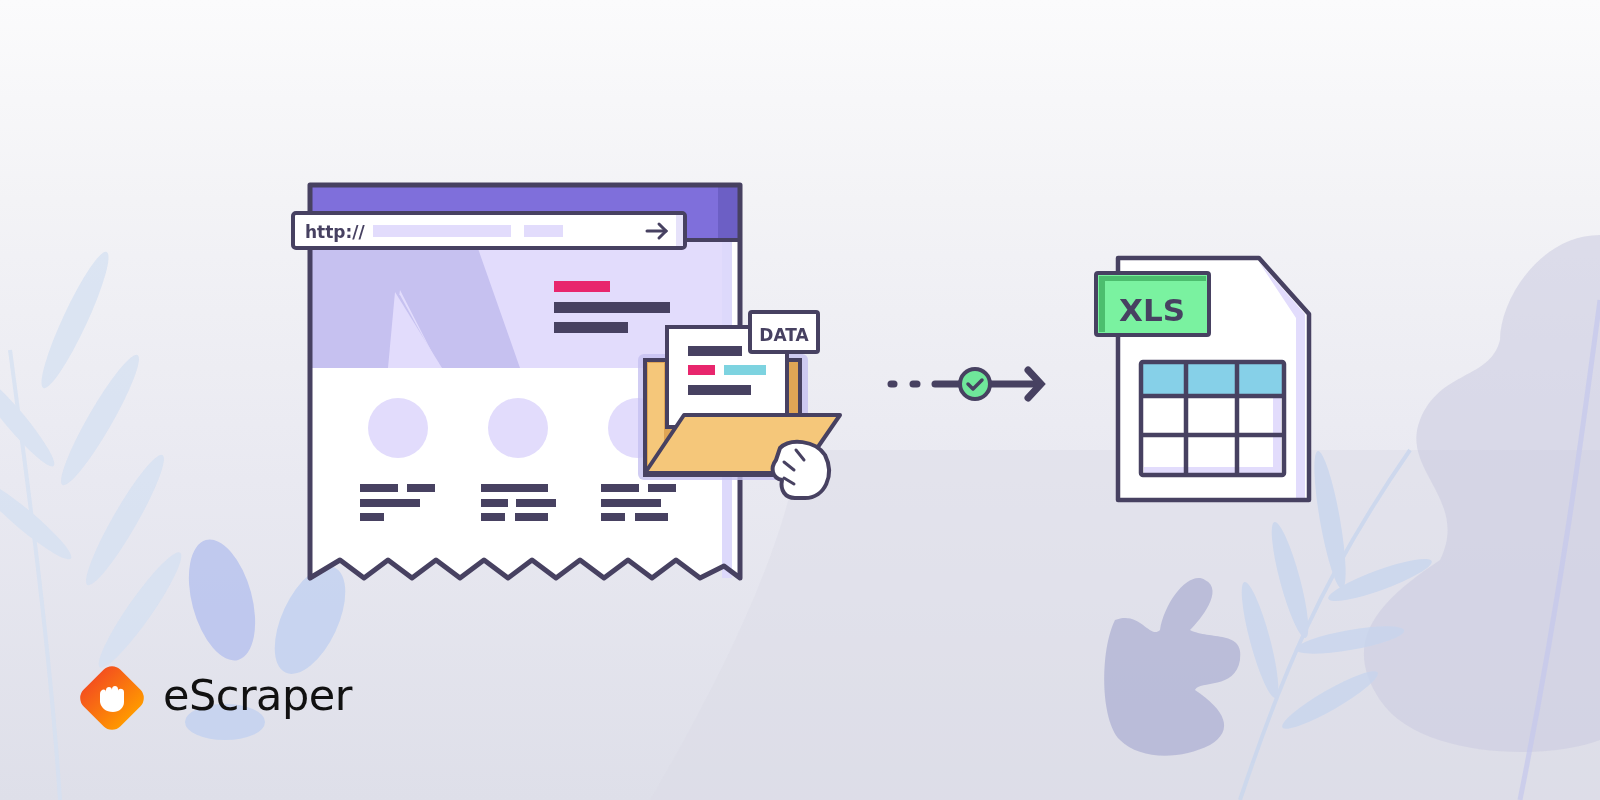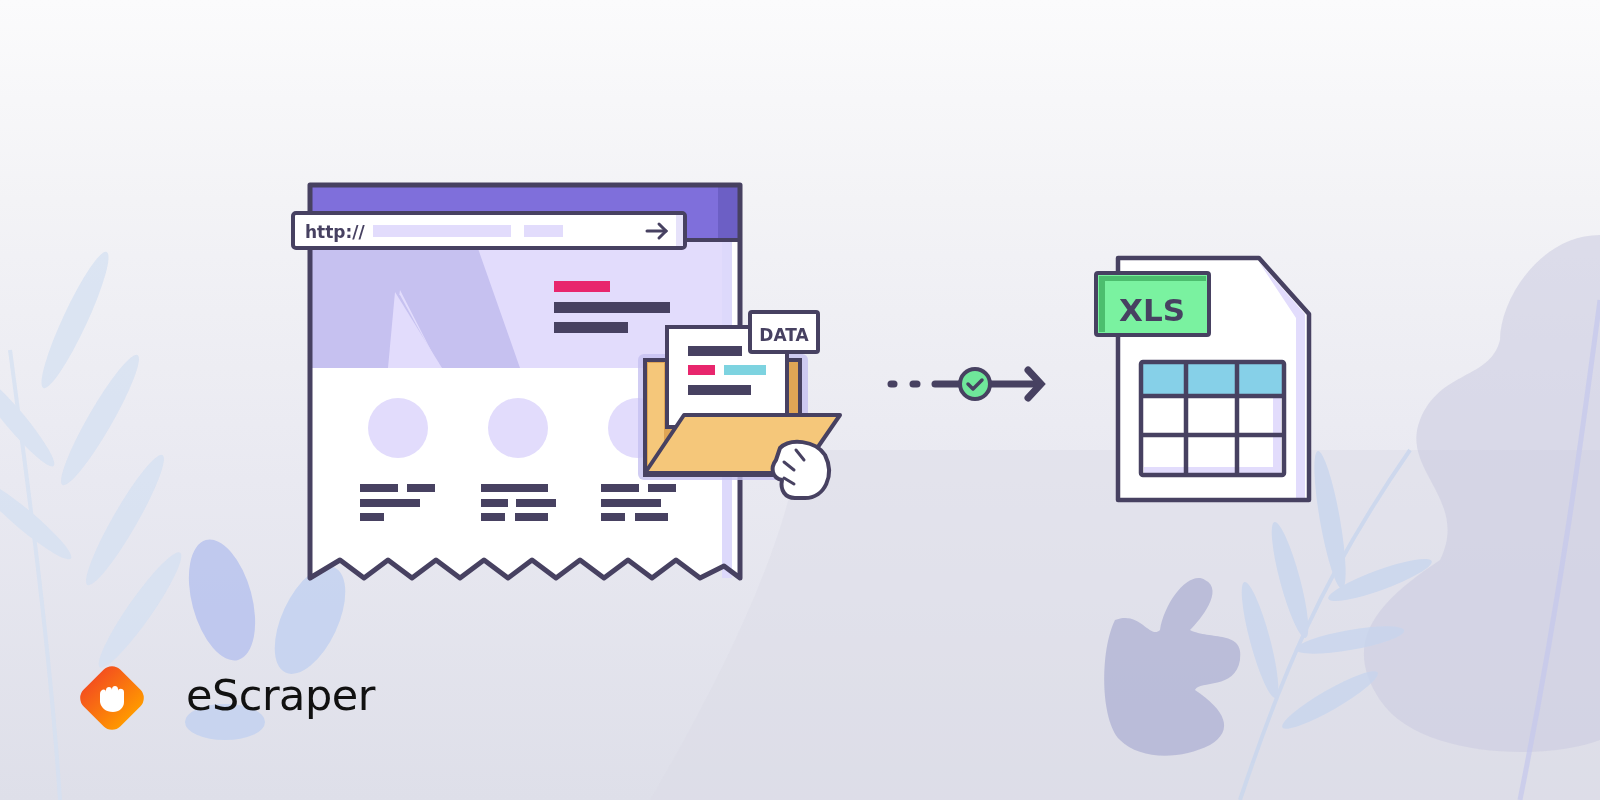--- a/index.html
+++ b/index.html
@@ -1,20 +1,20 @@
 <!DOCTYPE html>
 <html><head>
 <meta charset="utf-8">
 <style>
   html, body { margin:0; padding:0; }
   body { width:1600px; height:800px; overflow:hidden; position:relative;
     background: linear-gradient(180deg, #fbfbfc 0%, #f3f3f6 25%, #e9e9f1 60%, #dedfe9 100%);
     font-family: "Liberation Sans", sans-serif; }
   .layer { position:absolute; left:0; top:0; }
-  .logo { position:absolute; left:72px; top:658px; display:flex; align-items:center; gap:34px; }
+  .logo { position:absolute; left:72px; top:658px; display:flex; align-items:center; gap:11px; }
   .logo-mark { width:80px; height:80px; position:relative; }
   .logo-text { font-family:"DejaVu Sans", sans-serif; font-size:43px; color:#111; letter-spacing:-0.5px; margin-top:-6px; }
   .svg-text { font-family:"DejaVu Sans", sans-serif; font-weight:bold; }
 </style>
 </head>
 <body>
 
 <svg class="layer" width="1600" height="800" viewBox="0 0 1600 800">
 
   <path d="M0 0 L1600 0 L1600 800 L650 800 C760 650 800 500 820 350 C800 200 700 100 0 80 Z" fill="#f7f7f9" opacity="0"></path>

